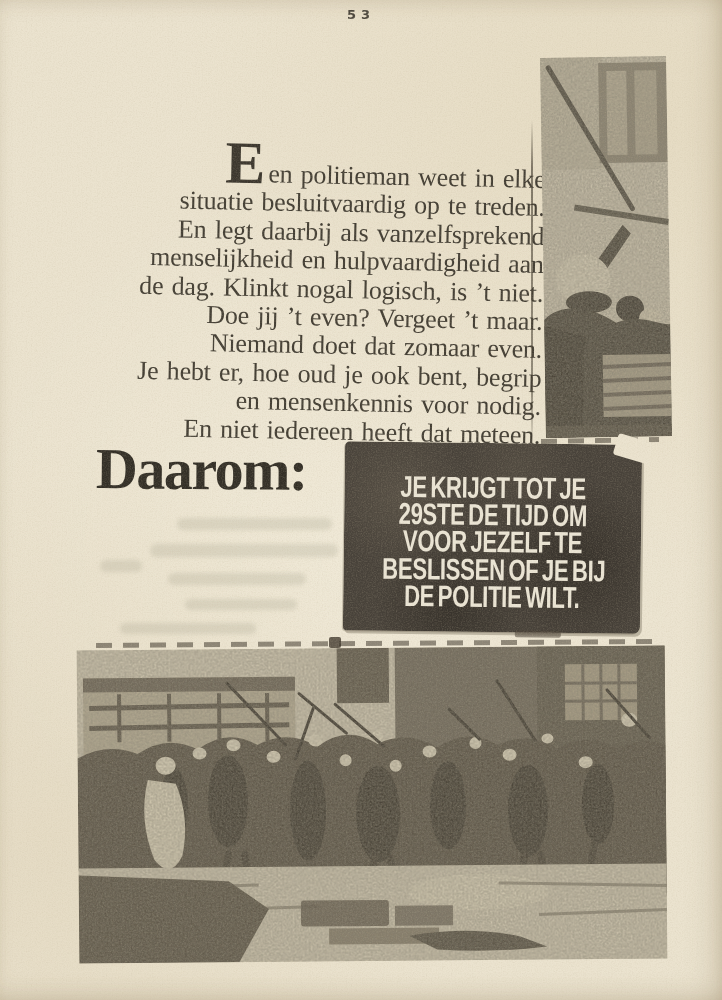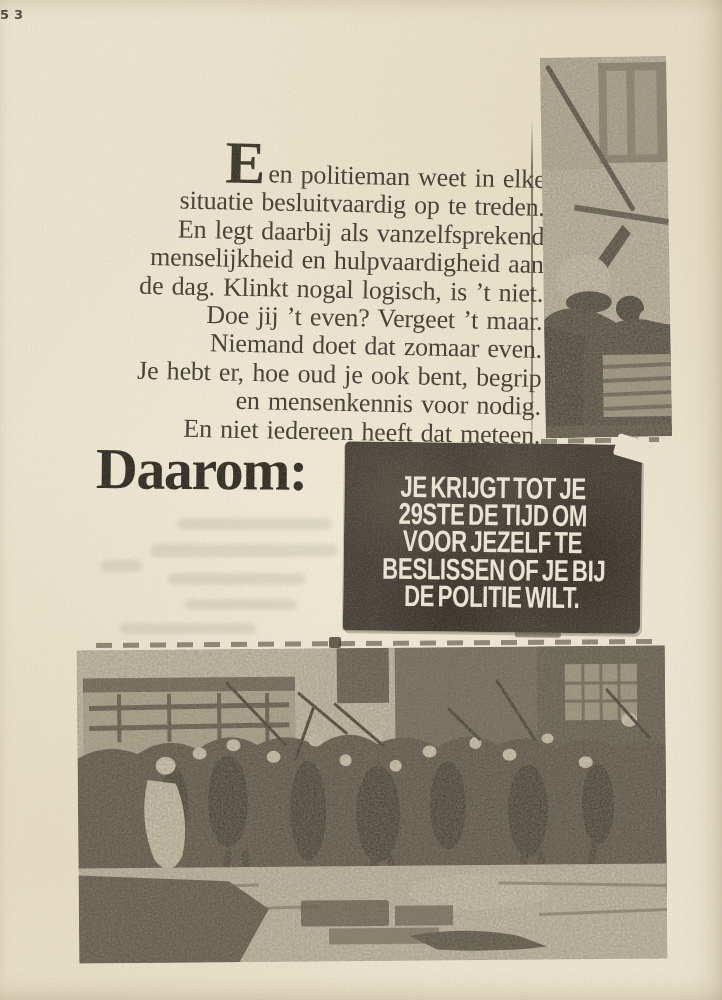--- a/index.html
+++ b/index.html
@@ -9,21 +9,21 @@
     background-image:
       radial-gradient(circle at 88% 12%, rgba(205,185,140,0.18), transparent 42%),
       radial-gradient(circle at 6% 85%, rgba(195,175,135,0.15), transparent 38%),
       radial-gradient(circle at 50% 55%, rgba(255,252,240,0.25), transparent 60%);
     box-shadow: inset -16px 0 34px -16px rgba(120,98,62,.35),
                 inset 0 -14px 28px -16px rgba(120,98,62,.28),
                 inset 0 10px 22px -16px rgba(120,98,62,.22);
     font-family:"Liberation Serif", serif;
   }
   .page-number{
-    position:absolute;left:0;right:0;top:7px;
+    position:absolute;left:0;right:0;top:7px;text-align:center;
     font-family:"DejaVu Sans", sans-serif;font-size:13px;font-weight:bold;
     letter-spacing:5px;color:#4c473d;
   }
   
   .intro{
     position:absolute;left:57px;top:149px;width:486px;
     text-align:right;font-size:26px;line-height:28.4px;
     letter-spacing:-0.2px;word-spacing:2px;color:#433e34;
     transform:rotate(1.15deg);transform-origin:50% 50%;
   }

